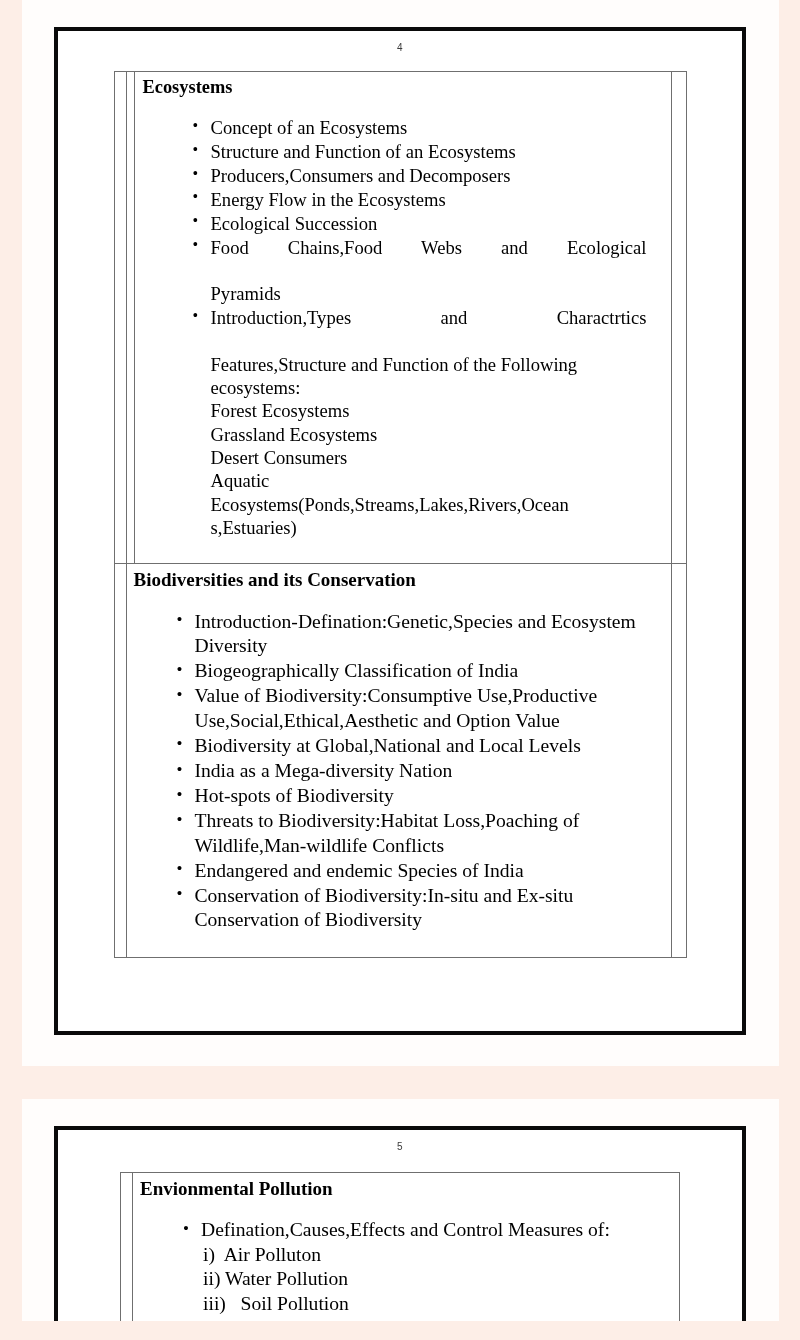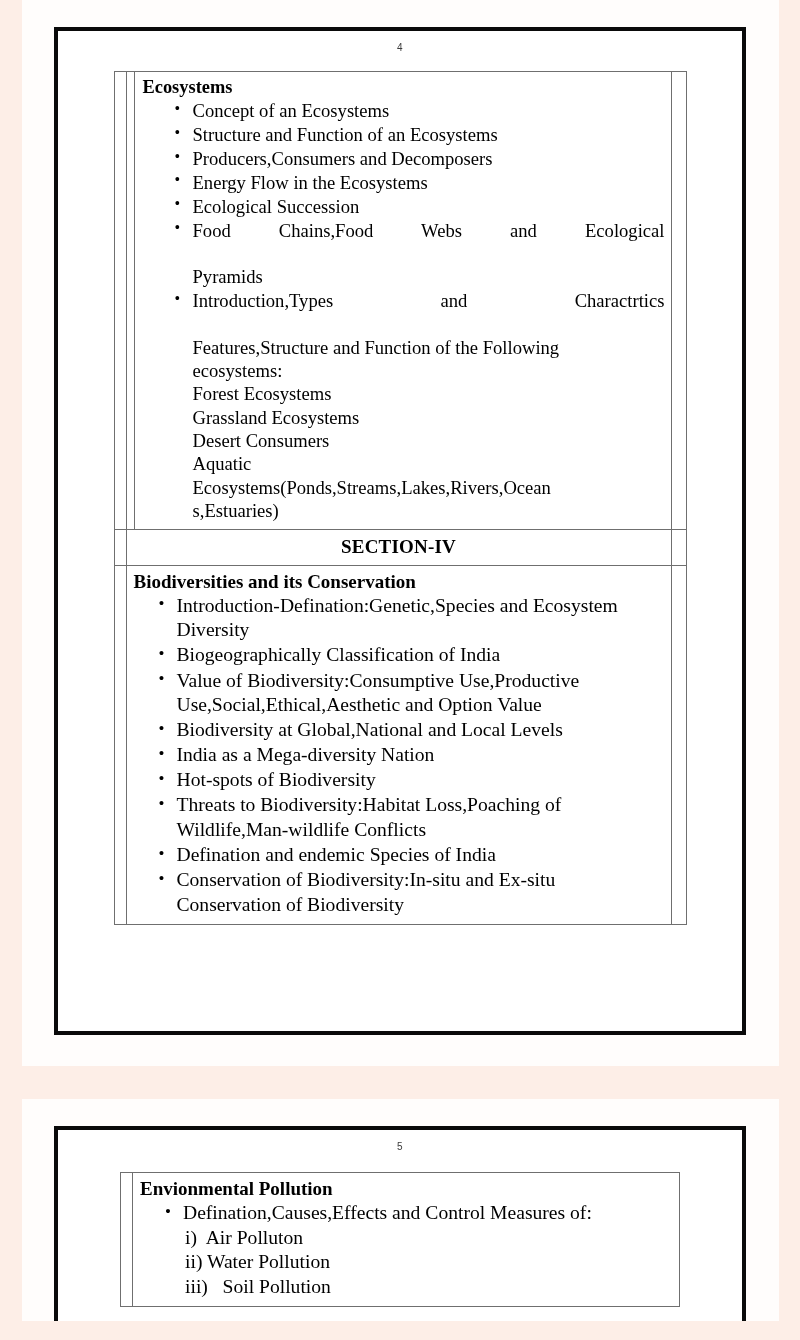--- a/index.html
+++ b/index.html
@@ -105,21 +105,21 @@
   .section-bar {
     text-align: center;
     font-weight: bold;
     font-size: 19px;
     line-height: 1.25;
     padding: 5px 0 6px 0;
     letter-spacing: 0.2px;
   }
 
   ul.bul {
-    margin: 0;
+    margin: 18px;
     padding: 0 0 0 52px;
     list-style: none;
   }
   ul.bul.tight { padding-left: 44px; }
 
   ul.bul > li {
     position: relative;
     line-height: 1.255;
     margin: 0 0 0.5px 0;
   }
@@ -206,42 +206,35 @@
                     <span class="sub">Aquatic</span>
                     <span class="sub">Ecosystems(Ponds,Streams,Lakes,Rivers,Ocean</span>
                     <span class="sub">s,Estuaries)</span>
                   </li>
                 </ul>
               </div>
             </td>
             <td></td>
           </tr>
 
-          <tr>
-            <td></td>
-            <td colspan="2">
-              <div class="section-bar">SECTION-IV</div>
-            </td>
-            <td></td>
-          </tr>
 
           <tr>
             <td></td>
             <td colspan="2">
               <div class="cell-body big">
                 <div class="hd hd-lg">Biodiversities and its Conservation</div>
                 <ul class="bul tight">
                   <li><span>Introduction-Defination:Genetic,Species and Ecosystem Diversity</span></li>
                   <li><span>Biogeographically Classification of India</span></li>
                   <li><span>Value of Biodiversity:Consumptive Use,Productive Use,Social,Ethical,Aesthetic and Option Value</span></li>
                   <li><span>Biodiversity at Global,National and Local Levels</span></li>
                   <li><span>India as a Mega-diversity Nation</span></li>
                   <li><span>Hot-spots of Biodiversity</span></li>
                   <li><span>Threats to Biodiversity:Habitat Loss,Poaching of Wildlife,Man-wildlife Conflicts</span></li>
-                  <li><span>Defination and endemic Species of India</span></li>
+                  <li><span>Endangered and endemic Species of India</span></li>
                   <li><span>Conservation of Biodiversity:In-situ and Ex-situ Conservation of Biodiversity</span></li>
                 </ul>
               </div>
             </td>
             <td></td>
           </tr>
 
         </tbody>
       </table>
 

